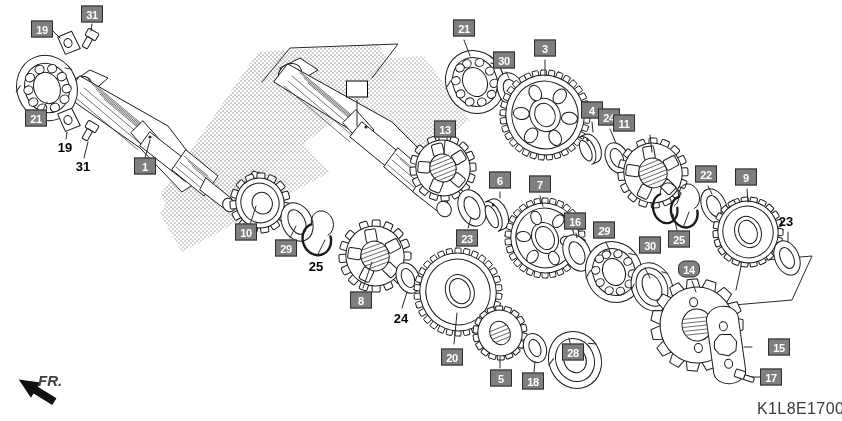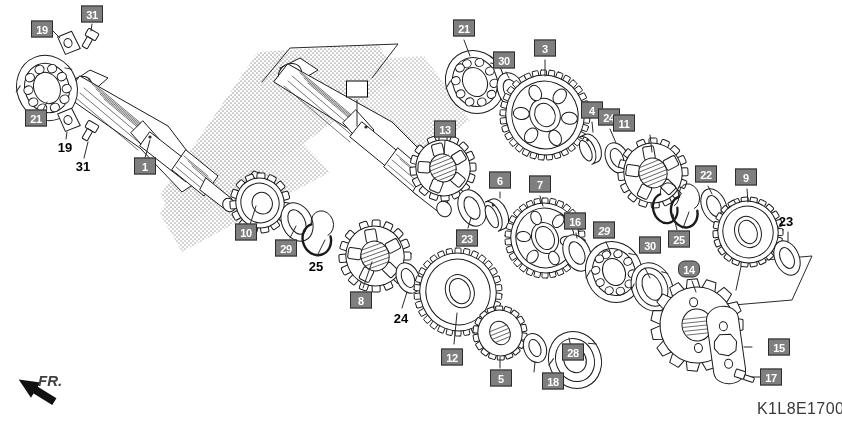--- a/index.html
+++ b/index.html
@@ -772,23 +772,23 @@
       <div class="chip" style="left: 540px; top: 184px;">7</div>
       <div class="chip" style="left: 706px; top: 174px;">22</div>
       <div class="chip" style="left: 746px; top: 177px;">9</div>
       <div class="chip" style="left: 467px; top: 238px;">23</div>
       <div class="chip" style="left: 575px; top: 221px;">16</div>
       <div class="chip" style="left: 604px; top: 230px; font-style: italic;">29</div>
       <div class="chip" style="left: 679px; top: 239px;">25</div>
       <div class="plain" style="left: 786px; top: 221px;">23</div>
       <div class="chip" style="left: 642px; top: 245px; margin-left: 8px;">30</div>
       <div class="chip" style="left: 689px; top: 269px; border-radius: 7px;">14</div>
-      <div class="chip" style="left: 452px; top: 357px;">12</div>
+      <div class="chip" style="left: 452px; top: 357px;">20</div>
       <div class="chip" style="left: 501px; top: 378px;">5</div>
-      <div class="chip" style="left: 533px; top: 381px; margin-left: 20px;">18</div>
+      <div class="chip" style="left: 533px; top: 381px;">18</div>
       <div class="chip" style="left: 573px; top: 328px; margin-top: 24px;">28</div>
       <div class="chip" style="left: 779px; top: 347px;">15</div>
       <div class="chip" style="left: 771px; top: 377px;">17</div>
     </div>
 
   <div class="frlabel" style="left:38px;top:372px;">FR.</div>
 
   <div class="partcode" style="left:757px;top:400px;">K1L8E1700</div>
 
 </div>

